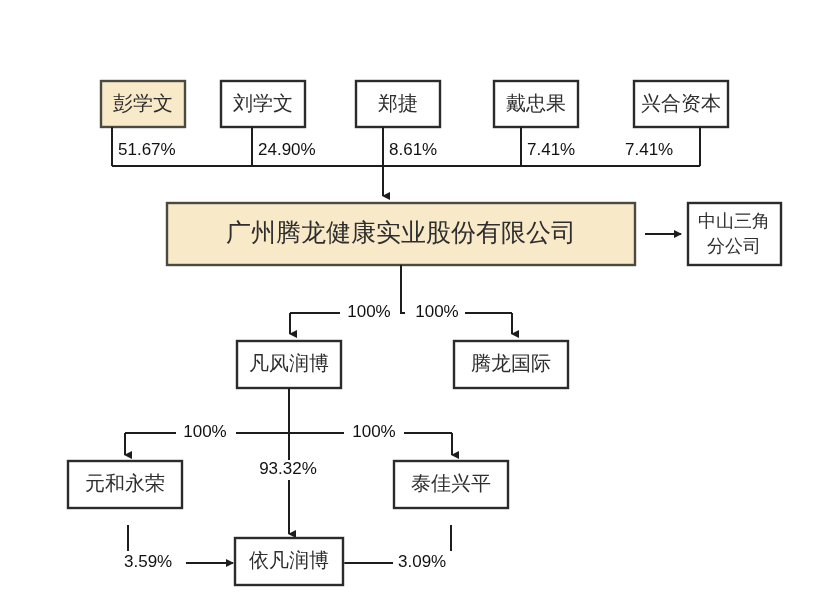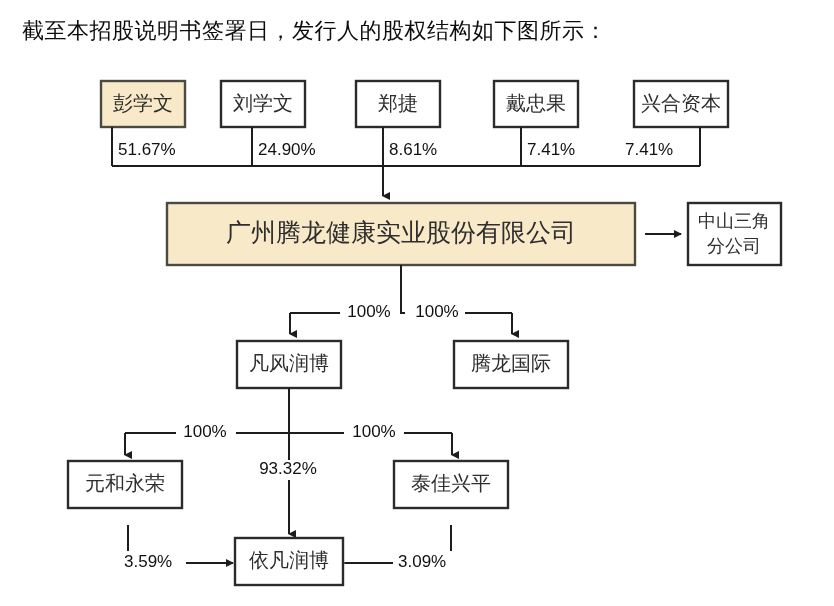--- a/index.html
+++ b/index.html
@@ -69,21 +69,20 @@
     dominant-baseline: middle;
   }
   .pct-label.mid { text-anchor: middle; }
   .pct-label.start { text-anchor: start; }
 </style>
 </head>
 <body>
 
 <div id="page">
 
-  <div id="intro-text">截至本招股说明书签署日，发行人的股权结构如下图所示：</div>
 
   <svg id="diagram" width="834" height="606" viewBox="0 0 834 606">
 
     <defs>
       <marker id="arrowDown" markerWidth="10" markerHeight="10" refX="5" refY="8" orient="auto" markerUnits="userSpaceOnUse">
         <path d="M1,1 L5,9 L9,1 Z" fill="#1d1d1d"></path>
       </marker>
       <marker id="arrowRight" markerWidth="10" markerHeight="10" refX="8" refY="5" orient="auto" markerUnits="userSpaceOnUse">
         <path d="M1,1 L9,5 L1,9 Z" fill="#1d1d1d"></path>
       </marker>

